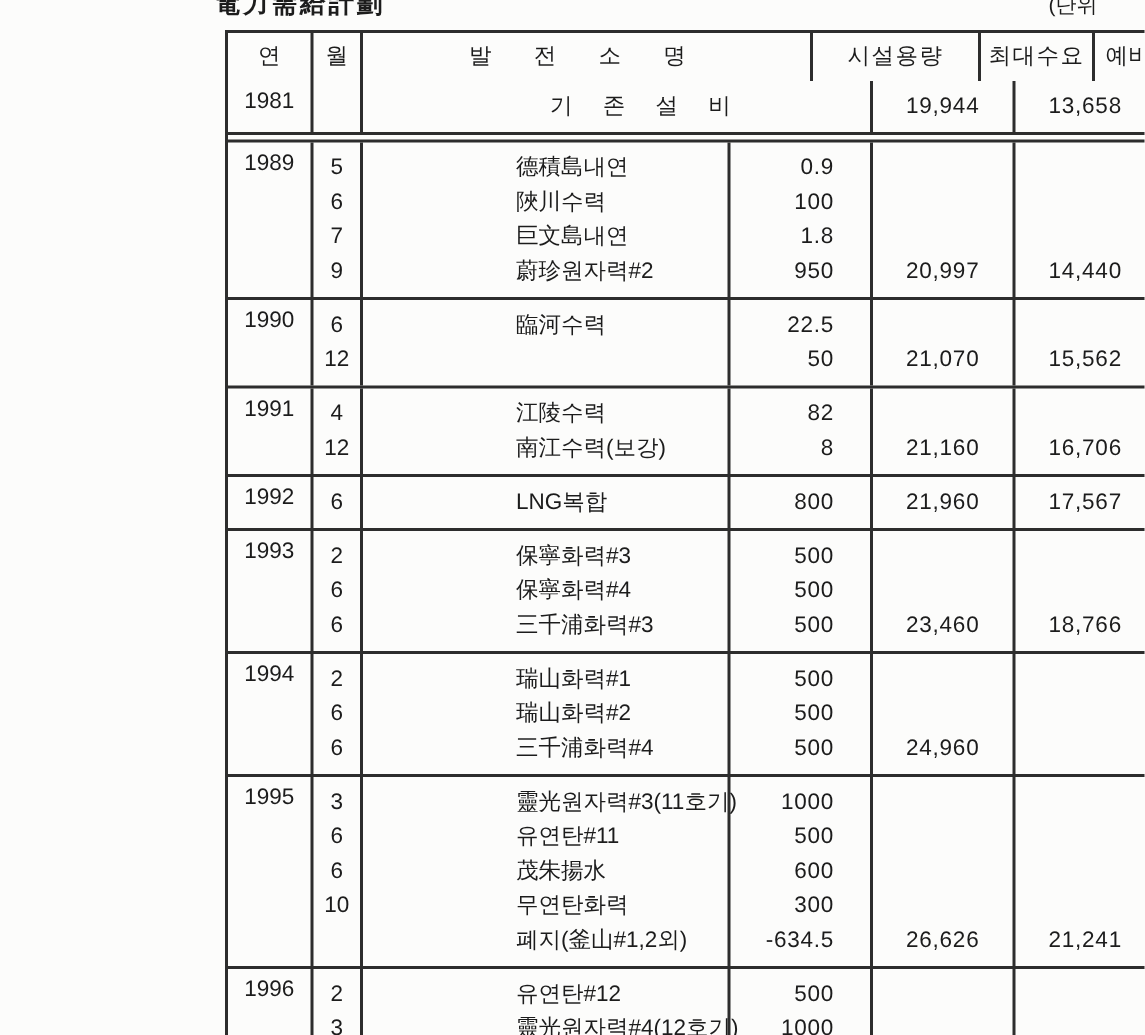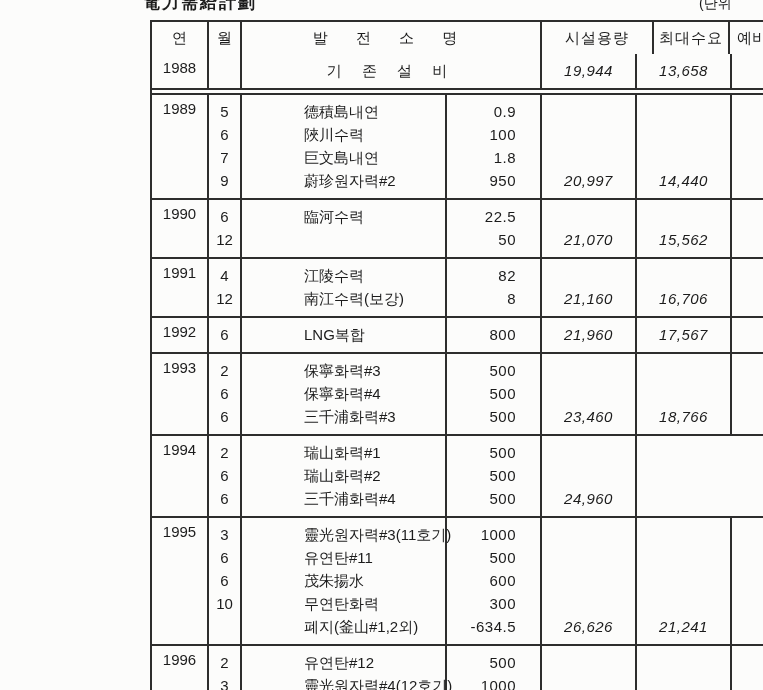--- a/index.html
+++ b/index.html
@@ -59,34 +59,33 @@
   .cell.year{
     width:57px;border-right:2px solid var(--line);
     text-align:center;
   }
   .cell.month{
     width:33px;border-right:2px solid var(--line);
     text-align:center;
   }
   .cell.name{
     width:205px;border-right:2px solid var(--line);
-    padding-left:62px;text-align:left;
+    padding-left:62px;text-align:left;margin-left:40px;
   }
   .cell.name.merged{
     width:300px;padding-left:0;text-align:center;letter-spacing:8px;
   }
   .cell.subcap{
     width:95px;border-right:2px solid var(--line);
     text-align:right;padding-right:24px;
   }
   .cell.cap,.cell.peak{
     width:95px;border-right:2px solid var(--line);
     display:flex;flex-direction:column;justify-content:flex-end;
     align-items:center;
-    font-style:italic;
   }
   .cell.reserve{flex:1;}
   .line{height:23px;line-height:23px;white-space:nowrap;}
   .num{letter-spacing:0.5px;}
 </style>
 </head>
 <body>
 
 <div class="doc-title">電力需給計劃</div>
 <div class="unit-note">(단위</div>
@@ -95,21 +94,21 @@
   <div class="hrow">
     <div class="hcell c-year">연</div>
     <div class="hcell c-month">월</div>
     <div class="hcell c-plant h-plant">발 전 소 명</div>
     <div class="hcell c-cap h-cap">시설용량</div>
     <div class="hcell c-peak h-peak">최대수요</div>
     <div class="hcell c-reserve">예비</div>
   </div>
   <div class="blocks">
       <div class="block">
-        <div class="cell year">1988</div>
+        <div class="cell year">1981</div>
         <div class="cell month">
           <div class="line"></div>
         </div>
         <div class="cell name merged">
           <div class="line">기 존 설 비</div>
         </div>
         <div class="cell cap">
           <div class="line num">19,944</div>
         </div>
         <div class="cell peak">

